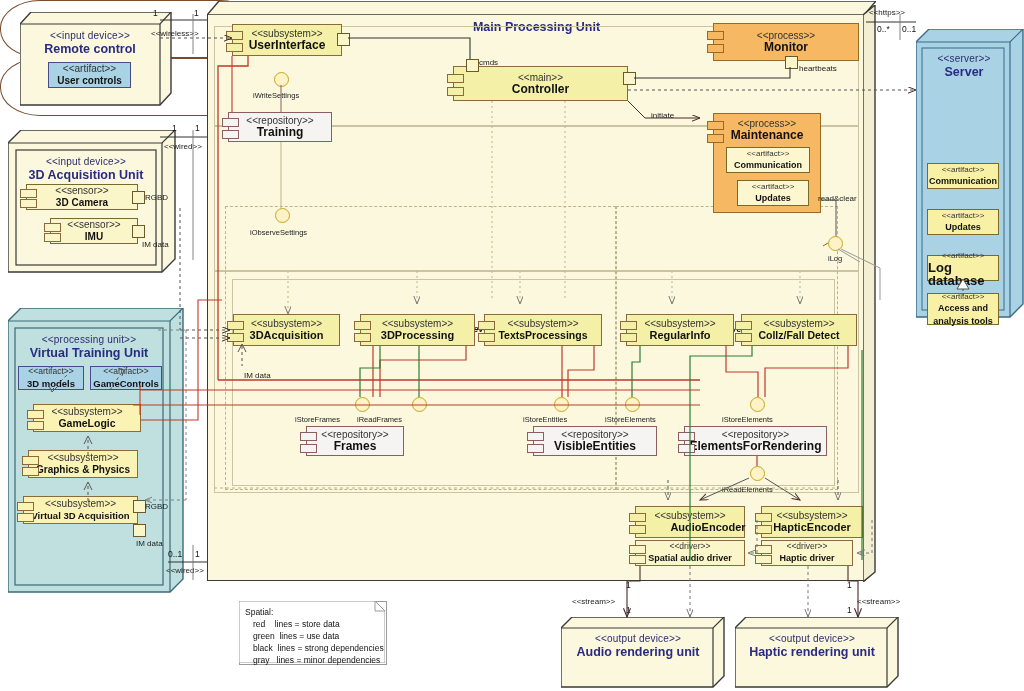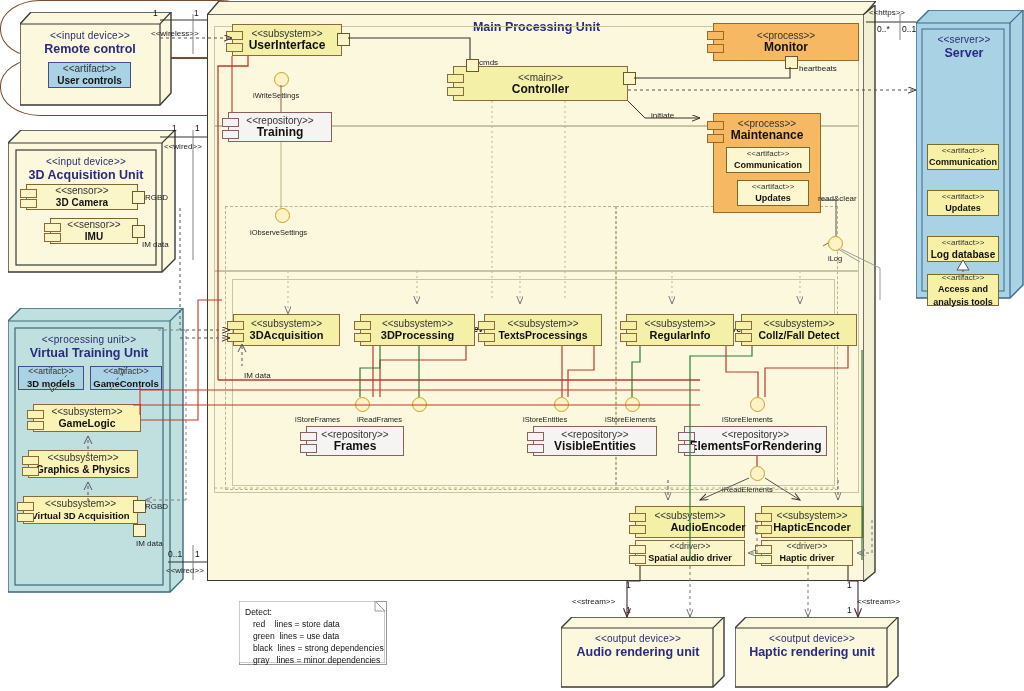--- a/index.html
+++ b/index.html
@@ -174,42 +174,42 @@
       <span class="tab t2" style="background:#fbf3b4;top:16px;"></span>
       <span class="s">&lt;&lt;subsystem&gt;&gt;</span>
       <span class="n" style="font-size:9.5px;">Virtual 3D Acquisition</span>
     </div>
     <span class="port" style="left:125px;top:192px;"></span>
     <span class="t" style="left:137px;top:194px;">RGBD</span>
     <span class="port" style="left:125px;top:216px;"></span>
     <span class="t" style="left:128px;top:231px;">IM data</span>
   </div>
 
-  <div class="node" style="left:916px;top:10px;width:96px;height:276px;">
+  <div class="node" style="left:916px;top:29px;width:96px;height:276px;">
     <svg width="108" height="290" style="position:absolute;left:0;top:0;">
       <polygon points="0,13 13,0 107,0 107,275 94,288 0,288" fill="#a9d2e4" stroke="#3a6a8a" stroke-width="1.4"></polygon>
       <polyline points="0,13 94,13 107,0" fill="none" stroke="#3a6a8a" stroke-width="1.2"></polyline>
       <polyline points="94,13 94,288" fill="none" stroke="#3a6a8a" stroke-width="1.2"></polyline>
       <rect x="6" y="19" width="82" height="262" fill="none" stroke="#3a6a8a" stroke-width="1"></rect>
     </svg>
     <div style="position:absolute;left:6px;top:24px;width:84px;">
       <span class="stereo">&lt;&lt;server&gt;&gt;</span>
       <span class="nname">Server</span>
     </div>
     <div class="comp artyellow" style="left:11px;top:134px;width:72px;height:26px;">
       <span class="s" style="font-size:8px;">&lt;&lt;artifact&gt;&gt;</span>
       <span class="n" style="font-size:9px;">Communication</span>
     </div>
     <div class="comp artyellow" style="left:11px;top:180px;width:72px;height:26px;">
       <span class="s" style="font-size:8px;">&lt;&lt;artifact&gt;&gt;</span>
       <span class="n" style="font-size:9px;">Updates</span>
     </div>
     <div class="comp artyellow" style="left:11px;top:226px;width:72px;height:26px;">
       <span class="s" style="font-size:8px;">&lt;&lt;artifact&gt;&gt;</span>
-      <span class="n" style="font-size:10px;">Log database</span>
+      <span class="n" style="font-size:13px;">Log database</span>
     </div>
     <div class="comp artyellow" style="left:11px;top:264px;width:72px;height:32px;white-space:pre-line;text-align:center;">
       <span class="s" style="font-size:8px;">&lt;&lt;artifact&gt;&gt;</span>
       <span class="n" style="font-size:9px;white-space:pre-line;text-align:center;">Access and
 analysis tools</span>
     </div>
 
     <svg width="20" height="16" style="position:absolute;left:40px;top:250px;">
       <polygon points="7,0 13,10 1,10" fill="#fff" stroke="#555" stroke-width="1"></polygon>
       <line x1="7" y1="10" x2="7" y2="16" stroke="#555" stroke-width="1" stroke-dasharray="2,2"></line>
@@ -572,21 +572,21 @@
 
     <line x1="214" y1="488" x2="838" y2="488" stroke="#b9b58a" stroke-width="1" stroke-dasharray="3,3"></line>
   </svg>
 
   <div class="legend" style="left:239px;top:601px;width:146px;height:62px;">
     <svg width="146" height="62" style="position:absolute;left:-1px;top:-1px;">
       <polygon points="0,0 136,0 146,10 146,62 0,62" fill="#ffffff" stroke="#9a9a9a" stroke-width="1"></polygon>
       <polyline points="136,0 136,10 146,10" fill="none" stroke="#9a9a9a" stroke-width="1"></polyline>
     </svg>
     <div style="position:absolute;left:5px;top:4px;">
-      <div class="lt">Detect:</div>
+      <div class="lt">Spatial:</div>
       <div class="lt" style="padding-left:8px;">red    lines = store data</div>
       <div class="lt" style="padding-left:8px;">green  lines = use data</div>
       <div class="lt" style="padding-left:8px;">black  lines = strong dependencies</div>
       <div class="lt" style="padding-left:8px;">gray   lines = minor dependencies</div>
     </div>
   </div>
 
 </div>
 
 </body></html>

